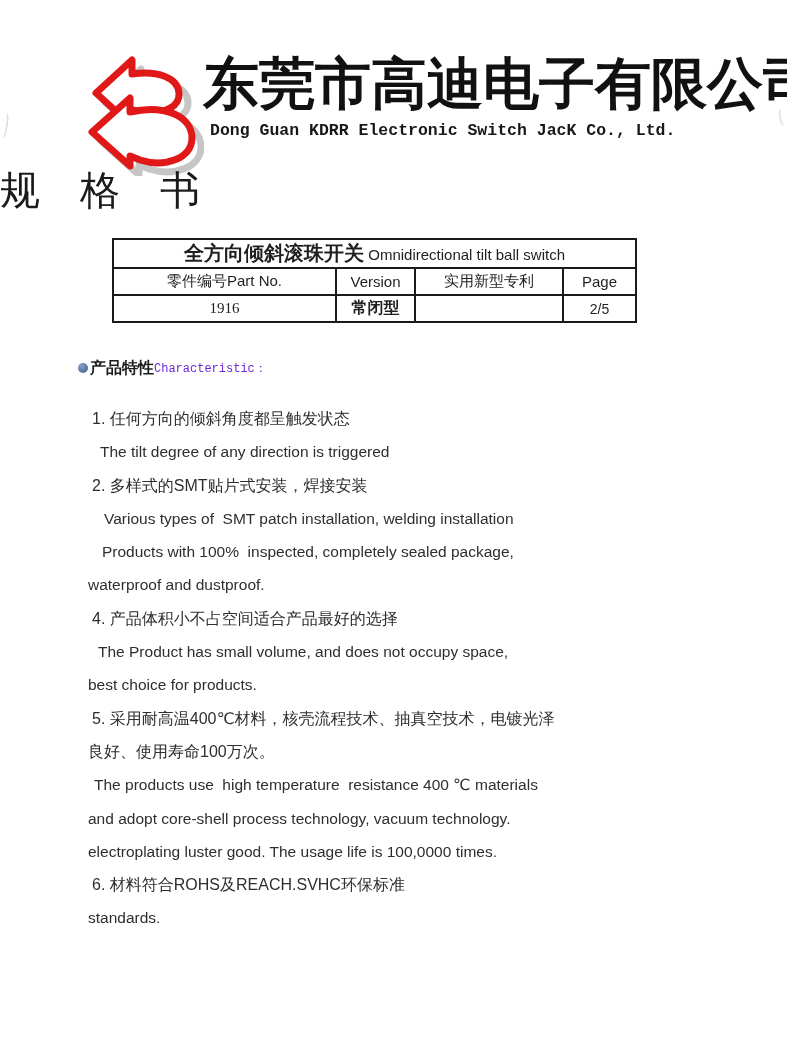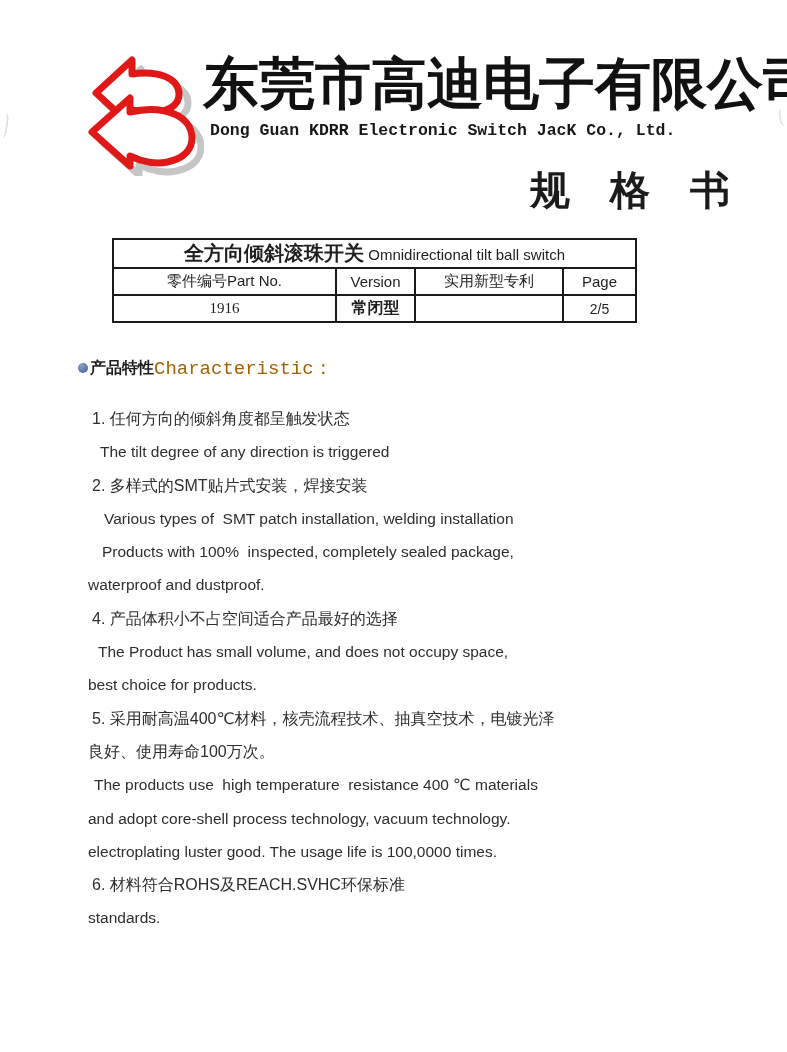--- a/index.html
+++ b/index.html
@@ -13,22 +13,22 @@
     position:absolute;left:203px;top:56px;width:560px;
     font-size:56px;font-weight:700;color:#111;line-height:56px;letter-spacing:0px;white-space:nowrap;
   }
   .company-en{
     position:absolute;left:210px;top:118px;width:560px;
     font-family:"Liberation Mono","DejaVu Sans Mono",monospace;
     font-size:16.5px;font-weight:700;color:#181818;line-height:26px;white-space:nowrap;
   }
   
   .doc-title{
-    position:absolute;left:0;top:166px;width:730px;text-align:right;
-    font-size:40px;font-weight:700;color:#1b1b1b;line-height:48px;white-space:pre;
+    position:absolute;left:0;top:166px;width:730px;text-align:left;
+    font-size:40px;font-weight:400;color:#1b1b1b;line-height:48px;white-space:pre;
   }
   
   .spec-table{
     position:absolute;left:112px;top:238px;width:523px;
     border-collapse:collapse;table-layout:fixed;
   }
   .spec-table td{
     border:2px solid #1a1a1a;text-align:center;vertical-align:middle;
     padding:0;height:25px;font-size:15px;color:#1f1f1f;overflow:hidden;white-space:nowrap;
   }
@@ -42,21 +42,21 @@
   .char-heading{
     position:absolute;left:78px;top:357px;display:flex;align-items:center;height:22px;
   }
   .bullet{
     width:10px;height:10px;border-radius:50%;margin-right:2px;flex:0 0 auto;
     background:radial-gradient(circle at 35% 30%, #86a3c4 0%, #5b7aa6 55%, #3f608f 100%);
   }
   .char-cn{font-size:16px;font-weight:700;color:#1c1c1c;}
   .char-en{
     font-family:"Liberation Mono","DejaVu Sans Mono",monospace;
-    font-size:19px;font-weight:400;color:#a16207;
+    font-size:12px;font-weight:400;color:#6d28d9;
   }
   
   .features{position:absolute;left:88px;top:402px;width:640px;}
   .feature-line{line-height:33.3px;white-space:pre;color:#2e2e2e;}
   .feature-line.cn{font-size:16px;}
   .feature-line.en{font-size:15.5px;}
   
   .artifact{position:absolute;background:transparent;pointer-events:none;}
   .artifact-left{
     left:-2px;top:112px;width:8px;height:26px;

